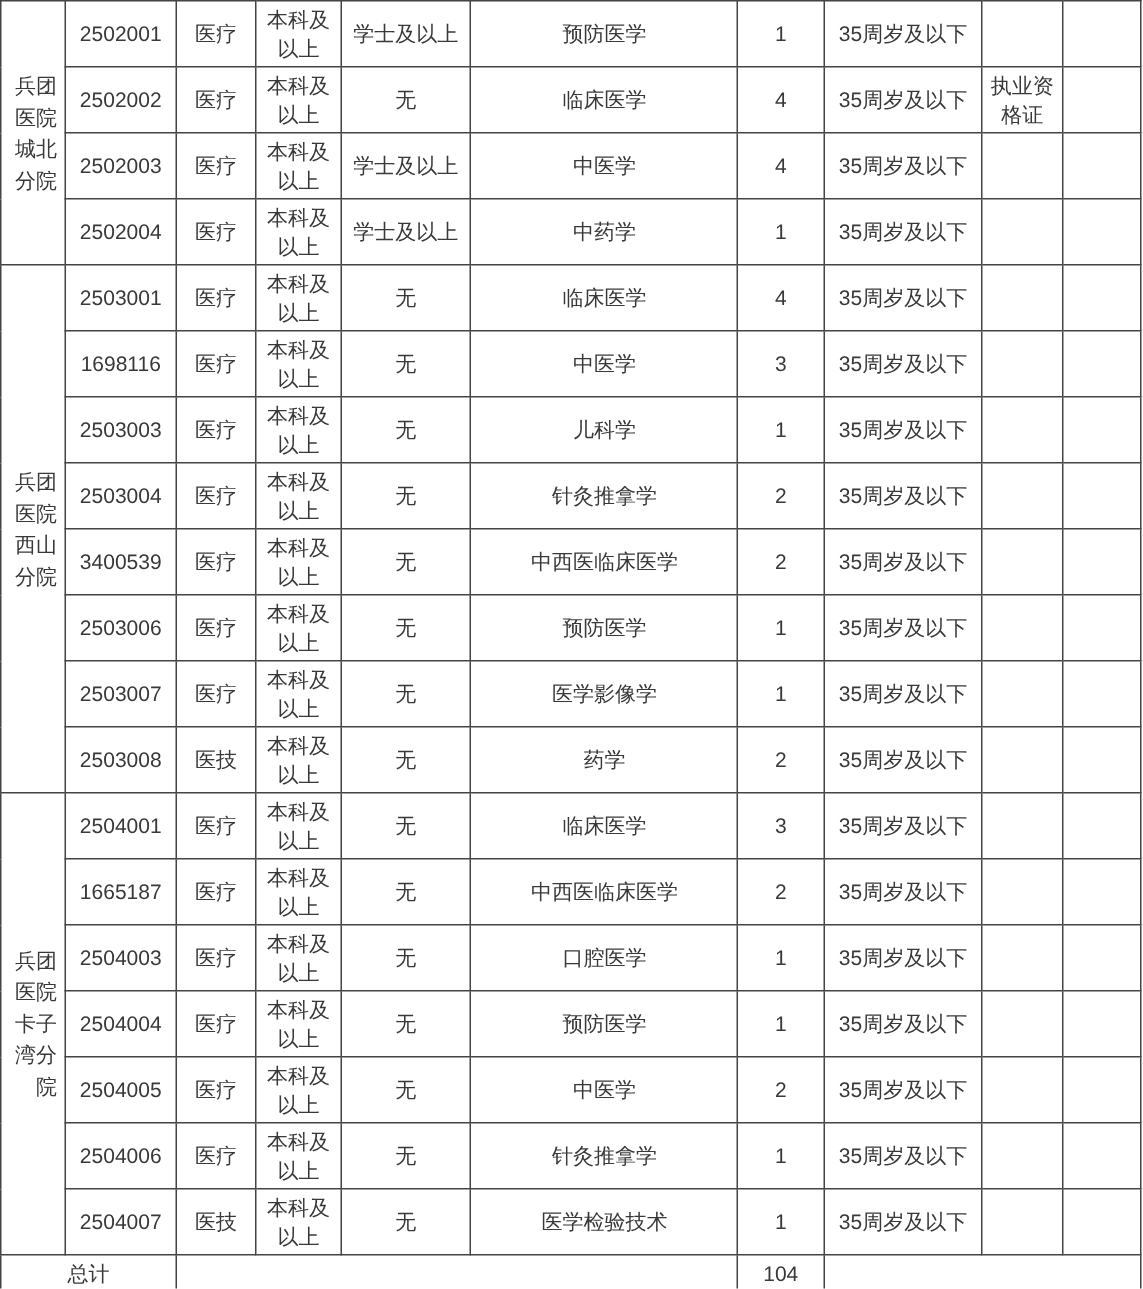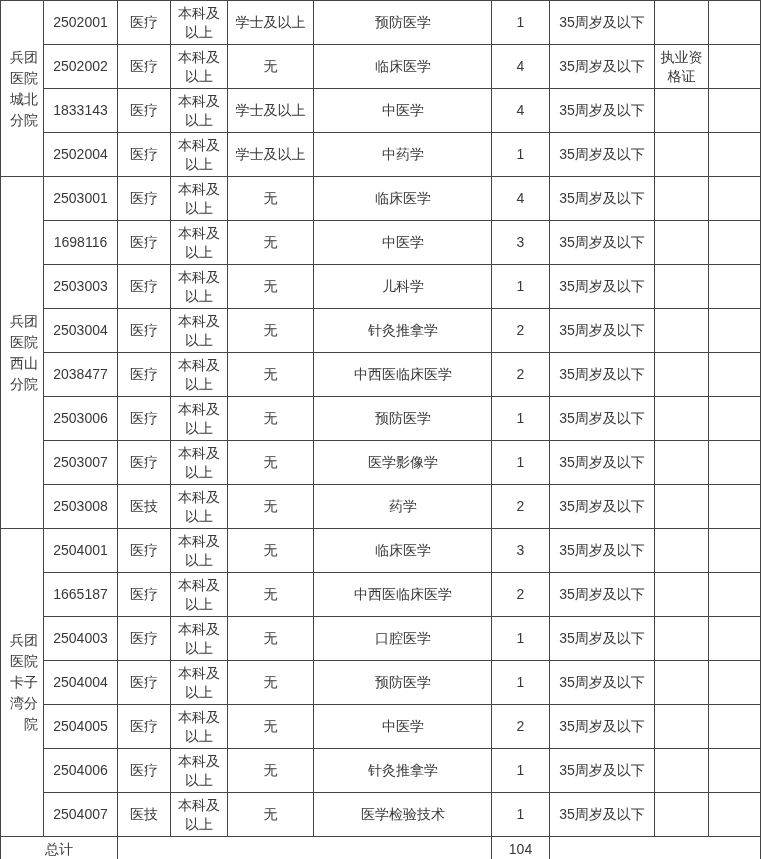--- a/index.html
+++ b/index.html
@@ -79,21 +79,21 @@
           <td>医疗</td>
           <td>本科及以上</td>
           <td>无</td>
           <td class="major">临床医学</td>
           <td>4</td>
           <td>35周岁及以下</td>
           <td>执业资格证</td>
           <td></td>
         </tr>
         <tr class="data-row">
-          <td>1833143</td>
+          <td>2502003</td>
           <td>医疗</td>
           <td>本科及以上</td>
           <td>学士及以上</td>
           <td class="major">中医学</td>
           <td>4</td>
           <td>35周岁及以下</td>
           <td></td>
           <td></td>
         </tr>
         <tr class="data-row">
@@ -146,21 +146,21 @@
           <td>医疗</td>
           <td>本科及以上</td>
           <td>无</td>
           <td class="major">针灸推拿学</td>
           <td>2</td>
           <td>35周岁及以下</td>
           <td></td>
           <td></td>
         </tr>
         <tr class="data-row">
-          <td>2038477</td>
+          <td>3400539</td>
           <td>医疗</td>
           <td>本科及以上</td>
           <td>无</td>
           <td class="major">中西医临床医学</td>
           <td>2</td>
           <td>35周岁及以下</td>
           <td></td>
           <td></td>
         </tr>
         <tr class="data-row">

